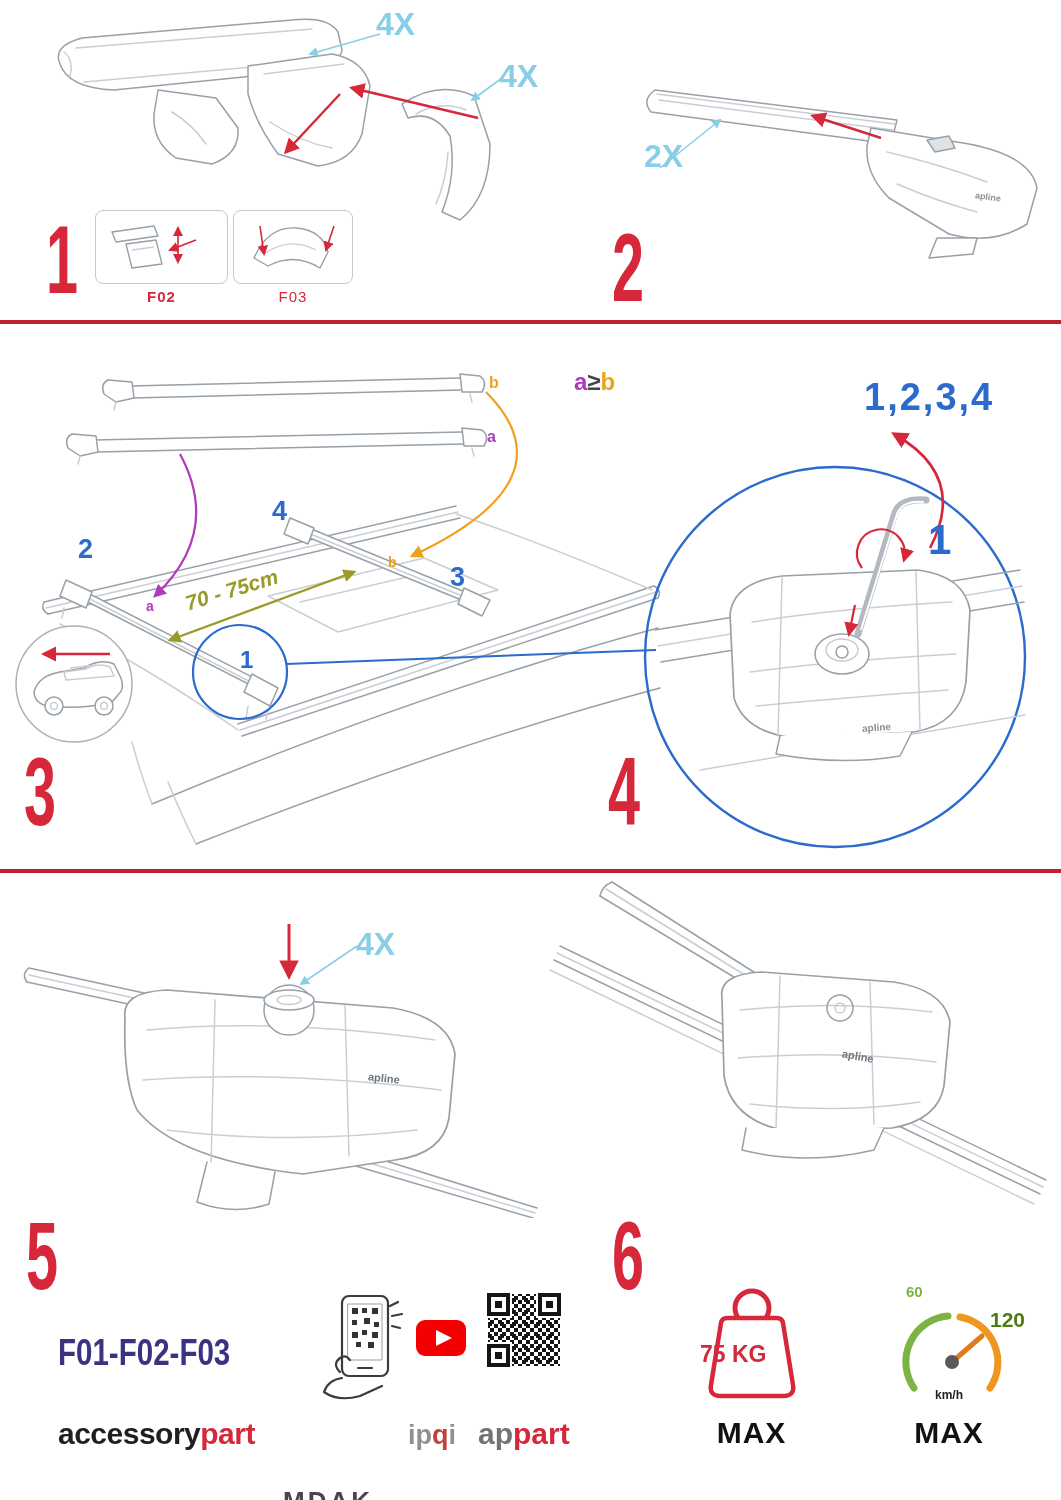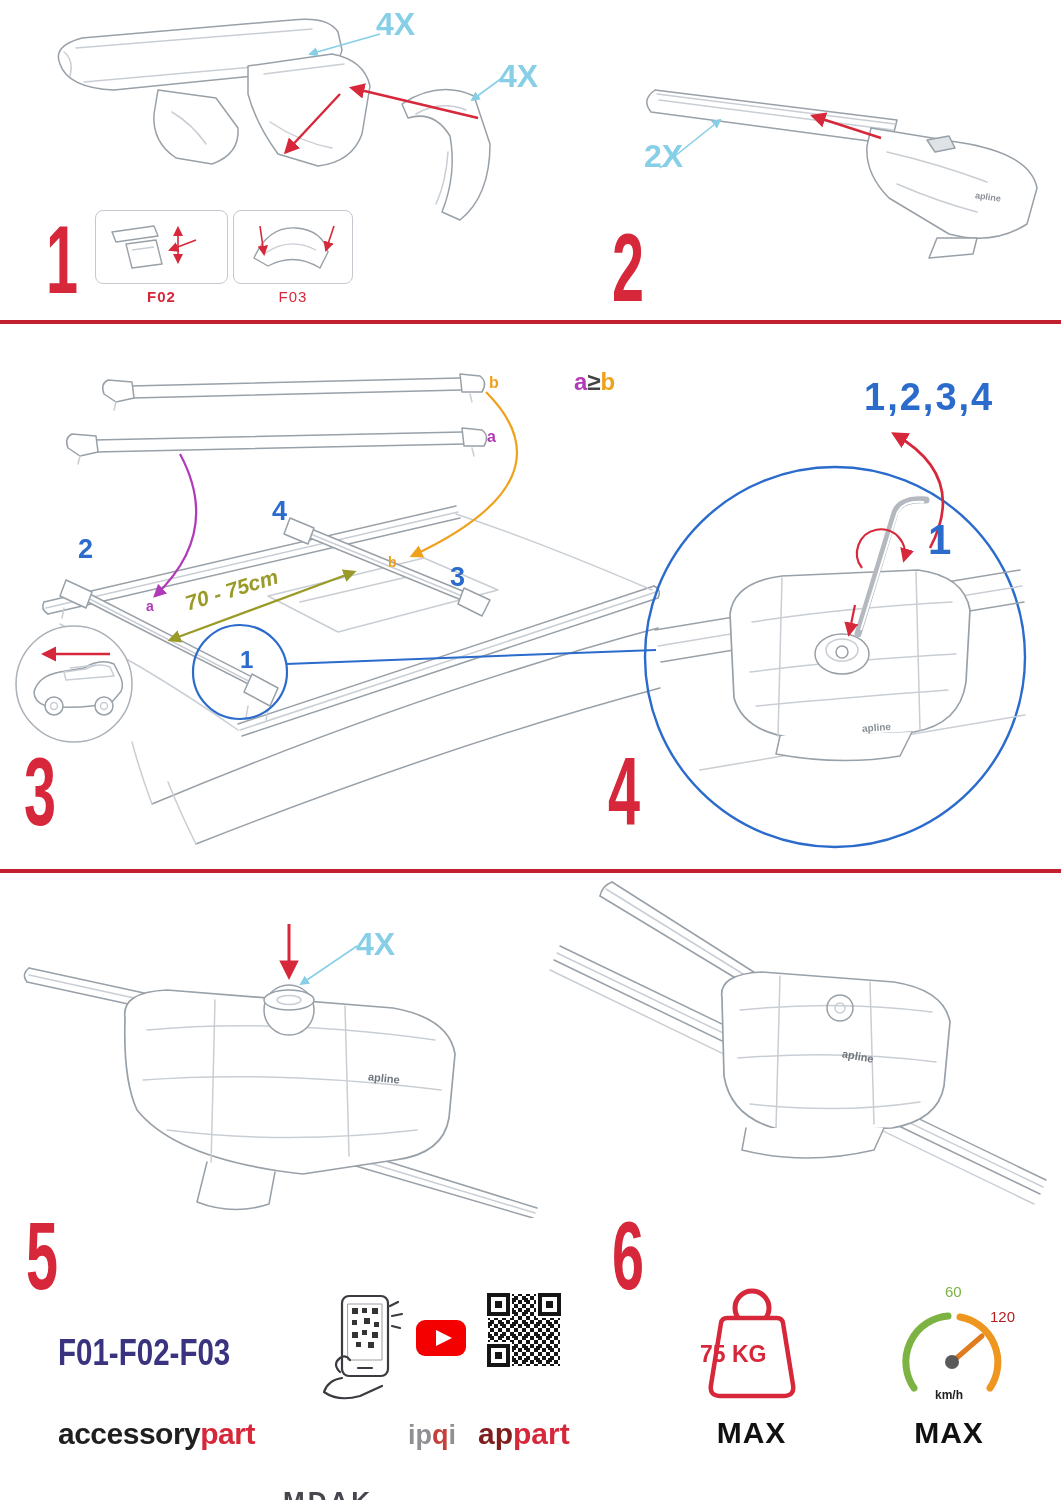--- a/index.html
+++ b/index.html
@@ -344,36 +344,36 @@
   </svg>
 
   <span class="t" style="left:58px;top:1417px;font-size:30px;font-weight:600;letter-spacing:-0.5px">
     <span style="color:#1f1f1f">accessory</span><span style="color:var(--red)">part</span>
   </span>
   <span class="t" style="left:283px;top:1486px;font-size:26px;font-weight:700;color:#46464e;letter-spacing:3px">MDAK</span>
   <span class="t" style="left:408px;top:1420px;font-size:27px;font-weight:700">
     <span style="color:#8f8f94">ip</span><span style="color:#c4403a">q</span><span style="color:#8f8f94">i</span>
   </span>
   <span class="t" style="left:478px;top:1417px;font-size:30px;font-weight:700">
-    <span style="color:#7f1d1d">ap</span><span style="color:var(--red)">part</span>
+    <span style="color:#737373">ap</span><span style="color:var(--red)">part</span>
   </span>
 
   <span class="stepnum" style="left:612px;top:1216px">6</span>
 
   <svg class="art" style="left:694px;top:1282px" width="115" height="126" viewBox="0 0 115 126">
     <circle cx="58" cy="26" r="17" fill="none" stroke="#d6283a" stroke-width="5"></circle>
     <path d="M33,36 L83,36 Q88,36 89,41 L99,103 Q101,114 89,114 L27,114 Q15,114 17,103 L27,41 Q28,36 33,36 Z" fill="#fff" stroke="#d6283a" stroke-width="4.5" stroke-linejoin="round"></path>
   </svg>
   <span class="t" style="left:700px;top:1341px;width:104px;color:var(--red);font-size:23px;font-weight:700">75 KG</span>
   <span class="t" style="left:694px;top:1416px;width:115px;text-align:center;color:#111;font-size:30px;font-weight:700;letter-spacing:1px">MAX</span>
 
   <svg class="art" style="left:884px;top:1280px" width="130" height="128" viewBox="0 0 130 128">
     <path d="M30,108 A46,46 0 0 1 64,36" fill="none" stroke="#7cb342" stroke-width="7" stroke-linecap="round"></path>
     <path d="M76,37 A46,46 0 0 1 106,108" fill="none" stroke="#ef9620" stroke-width="7" stroke-linecap="round"></path>
     <path d="M68,82 L98,56" fill="none" stroke="#e07b1e" stroke-width="5" stroke-linecap="round"></path>
     <circle cx="68" cy="82" r="7" fill="#5a5a5a"></circle>
   </svg>
-  <span class="t" style="left:945px;top:1283px;color:#7cb342;font-size:15px;font-weight:400">60</span>
-  <span class="t" style="left:990px;top:1308px;color:#b91c1c;font-size:15px;font-weight:400">120</span>
+  <span class="t" style="left:906px;top:1283px;color:#7cb342;font-size:15px;font-weight:700">60</span>
+  <span class="t" style="left:990px;top:1308px;color:#4d7c0f;font-size:21px;font-weight:700">120</span>
   <span class="t" style="left:884px;top:1388px;width:130px;text-align:center;color:#222;font-size:12px;font-weight:700">km/h</span>
   <span class="t" style="left:884px;top:1416px;width:130px;text-align:center;color:#111;font-size:30px;font-weight:700;letter-spacing:1px">MAX</span>
 
 </div>
 
 </body></html>

